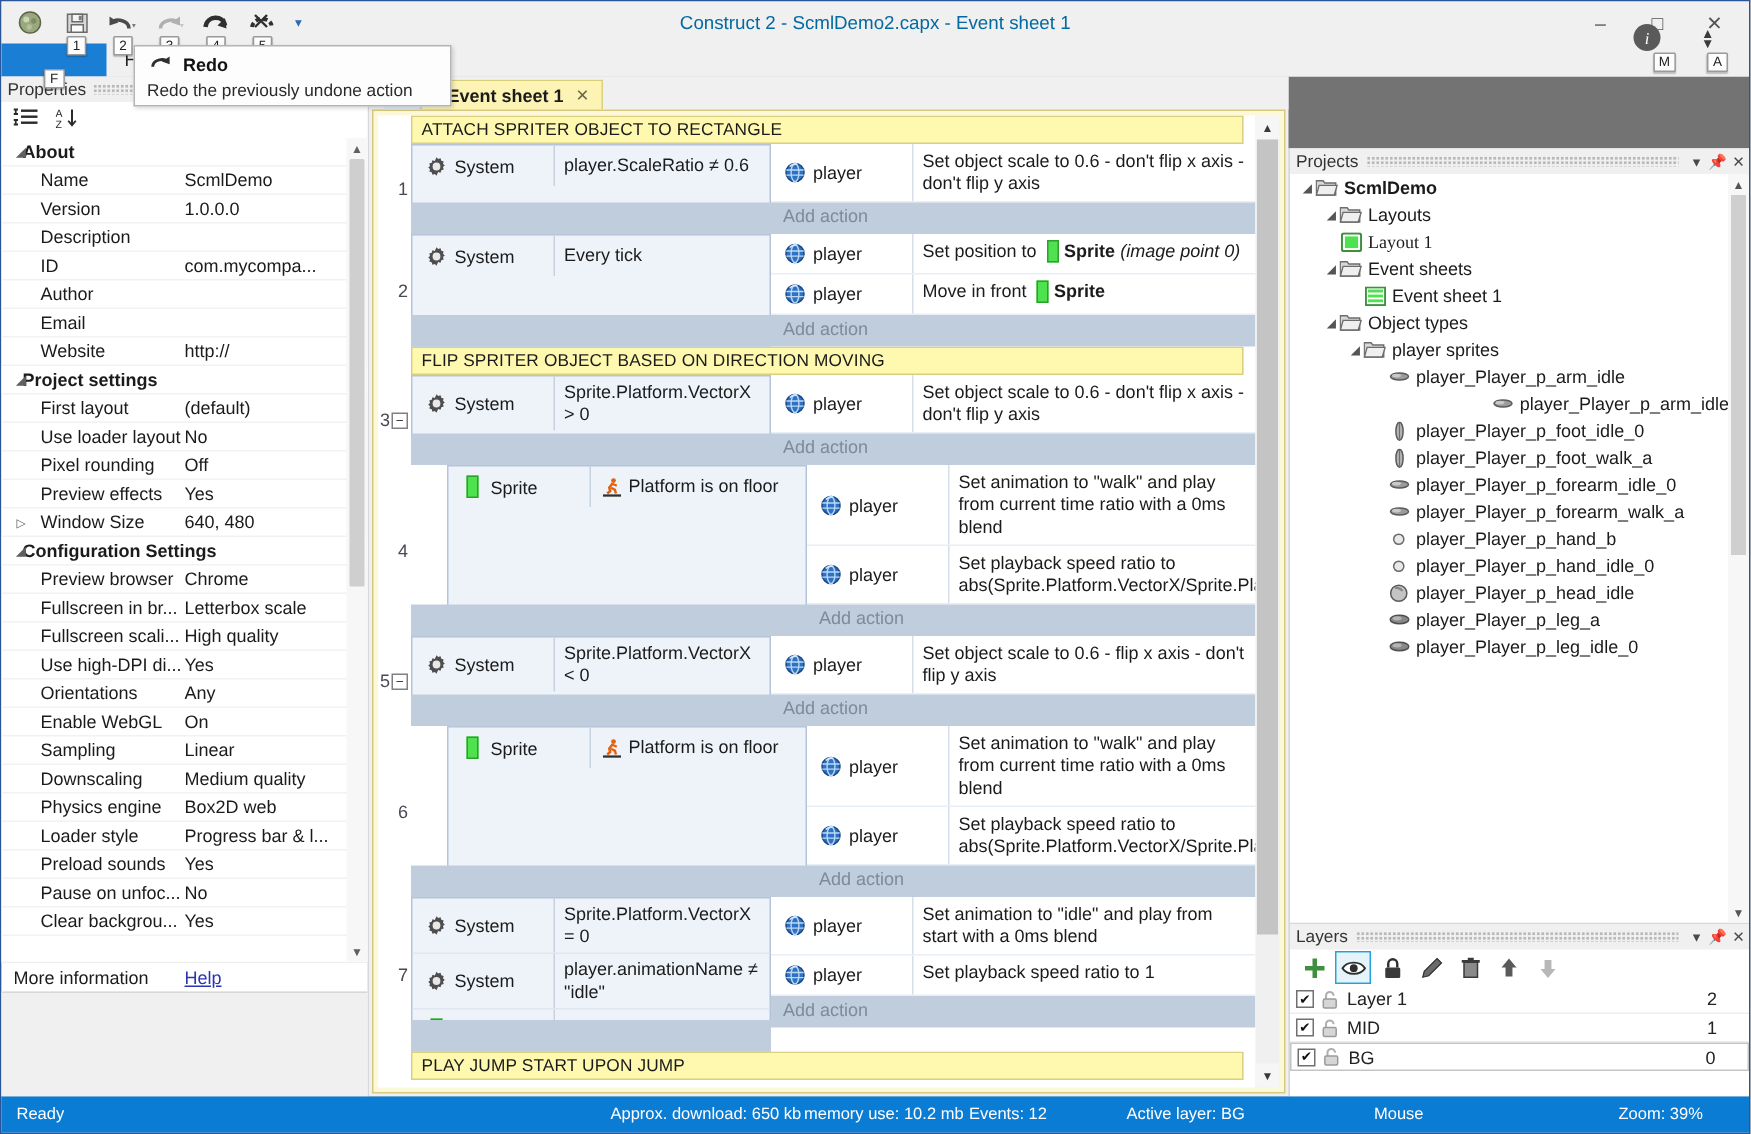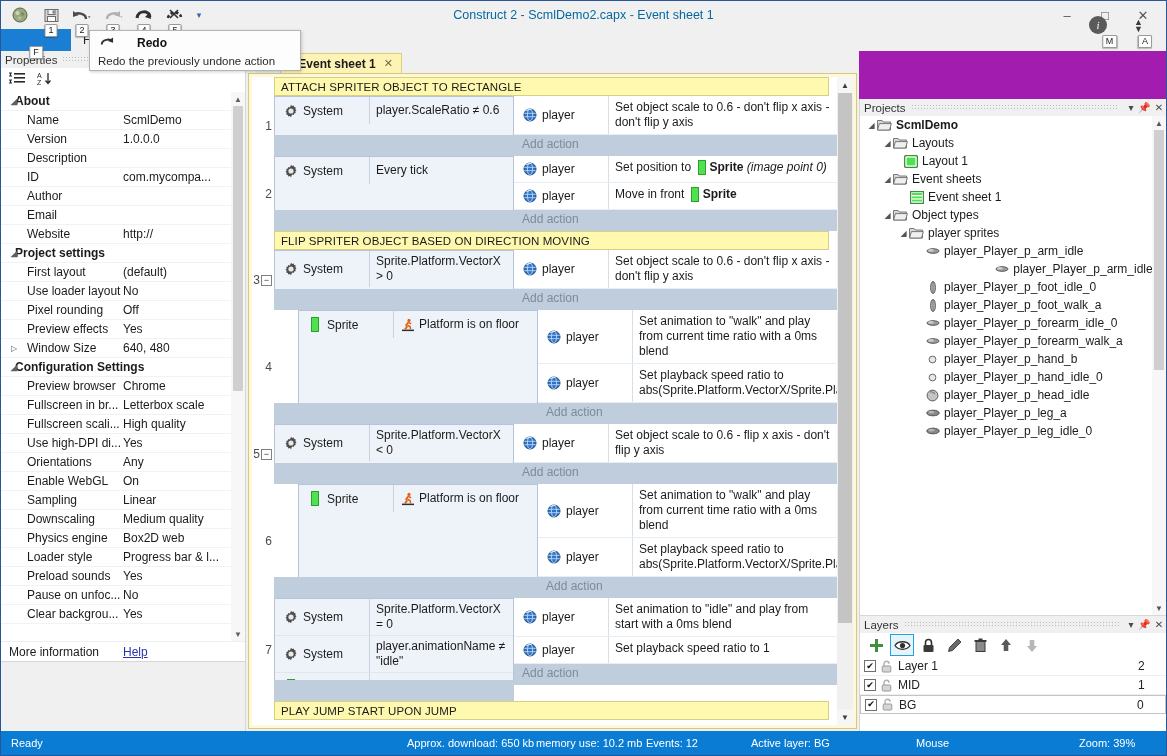--- a/index.html
+++ b/index.html
@@ -53,21 +53,21 @@
   }
   .qat-more { width:16px; height:26px; display:flex; align-items:center; justify-content:center; color:#2b6cb5; font-size:9px; }
 
   
   .ribbonbar { height:22px; flex:0 0 22px; position:relative; background:#f0f0f0; display:flex; align-items:flex-end; }
   .rtab { height:22px; padding:0 12px; display:flex; align-items:center; font-size:12px; color:#222; position:relative; }
   .rtab.file { background:#1a7fd4; color:#fff; width:70px; padding:0; justify-content:center; }
   .rtab .keytip { bottom:-8px; }
 
   
-  .workspace { flex:1; display:flex; min-height:0; background:#a21caf; }
+  .workspace { flex:1; display:flex; min-height:0; background:#737373; }
 
   
   .panel { display:flex; flex-direction:column; min-height:0; background:#ffffff; }
   .panel-head {
     height:17px; flex:0 0 17px;
     display:flex; align-items:center;
     font-size:11.5px; color:#333;
     background:#f0f0f0;
     padding-left:4px;
     position:relative;
@@ -177,21 +177,21 @@
   .sb-ready { padding-left:10px; }
   .sb-seg { position:absolute; white-space:nowrap; }
 
   
   .tooltip {
     position:absolute; left:88px; top:29px; width:212px; height:41px;
     background:#fdfdfd; border:1px solid #b4b4b4;
     box-shadow:1px 1px 3px rgba(0,0,0,.18);
     z-index:50; padding:4px 6px 4px 8px;
   }
-  .tt-head { display:flex; align-items:center; gap:21px; font-size:12px; font-weight:bold; color:#111; }
+  .tt-head { display:flex; align-items:center; gap:6px; font-size:12px; font-weight:bold; color:#111; }
   .tt-body { font-size:11.5px; color:#2a2a2a; padding-top:4px; }
 </style>
 </head>
 <body>
 
 <div id="app">
 
   <div class="titlebar">
 
     <div class="qat">
@@ -923,21 +923,21 @@
               <div class="tnode" style="padding-left: 22px;">
                 <span class="tw">◢</span>
                 <span class="ico">
                   <svg width="15" height="12" viewBox="0 0 15 12">
                     <path d="M.5 1.5 h4.6 l1.1 1.5 h7.3 v8 H.5 Z" fill="#d8d8d8" stroke="#6c6c6c" stroke-width=".9"></path>
                     <path d="M2.4 4.6 h12 l-1.9 6.4 H.6 Z" fill="#efefef" stroke="#6c6c6c" stroke-width=".9"></path>
                   </svg>
                 </span>
                 <span class="tlabel">Layouts</span>
               </div>
-              <div class="tnode" style="padding-left: 32px;">
+              <div class="tnode" style="padding-left: 22px; font-family: Liberation Serif, serif;">
                 <span class="tw"></span>
                 <span class="ico">
                   <svg width="14" height="13" viewBox="0 0 14 13">
                     <rect x=".6" y=".6" width="12.8" height="11.8" rx="1.4" fill="#fff" stroke="#3f8f3f" stroke-width="1.4"></rect>
                     <rect x="2.6" y="2.6" width="8.8" height="7.8" fill="#4ee24e"></rect>
                   </svg>
                 </span>
                 <span class="tlabel">Layout 1</span>
               </div>
               <div class="tnode" style="padding-left: 22px;">

